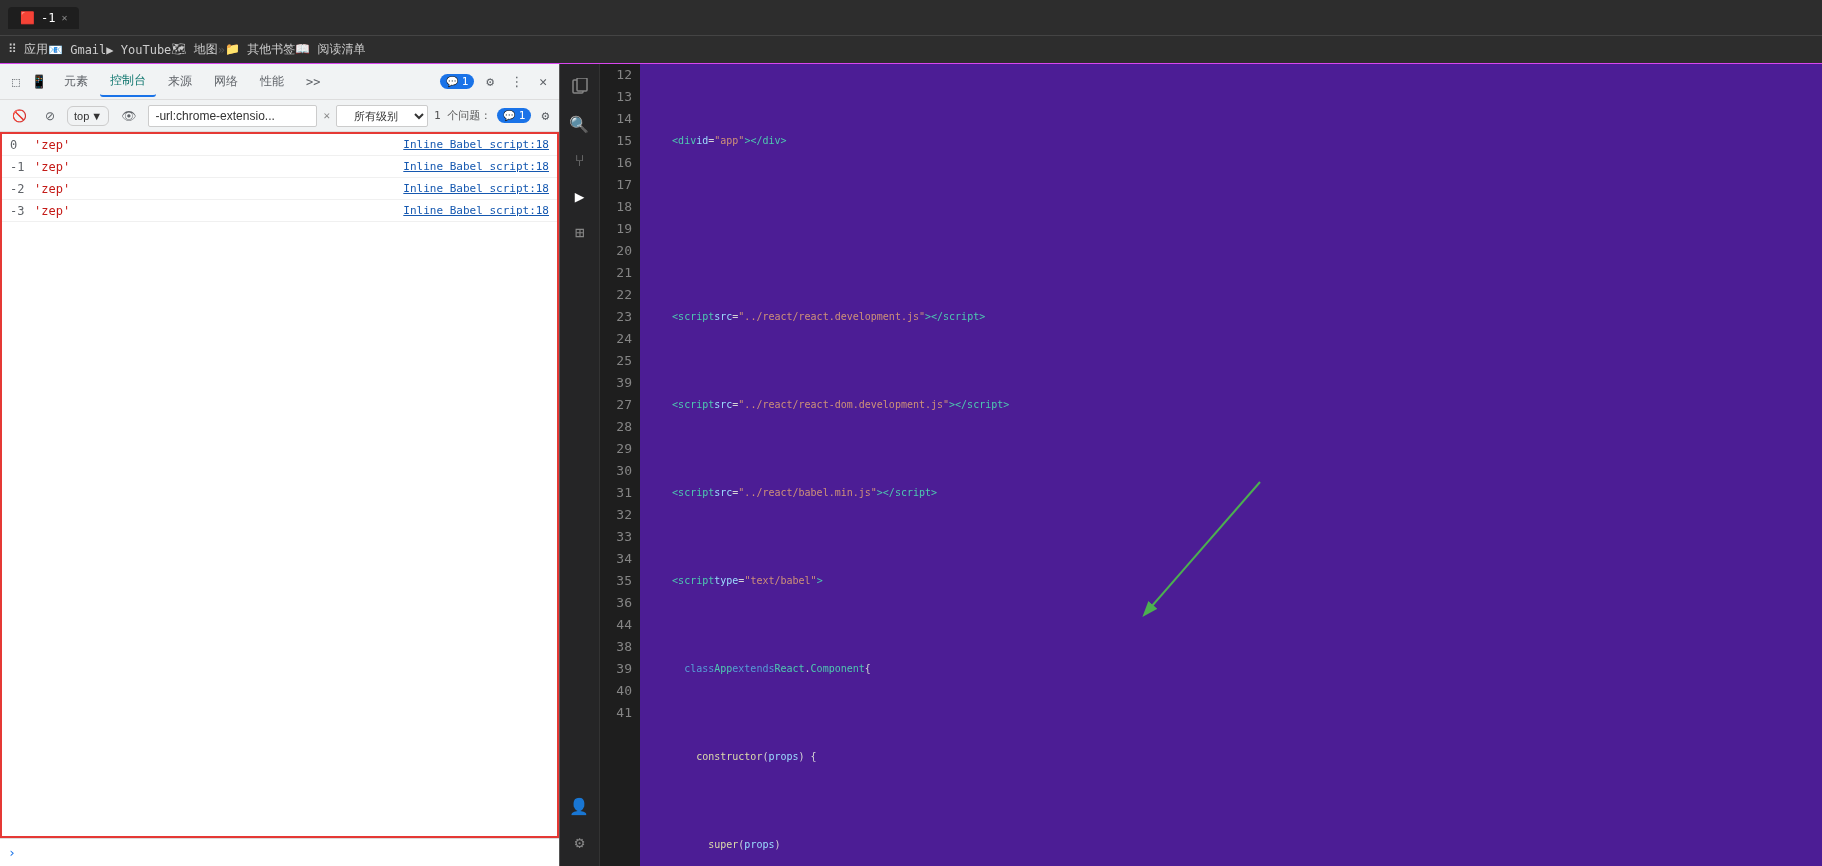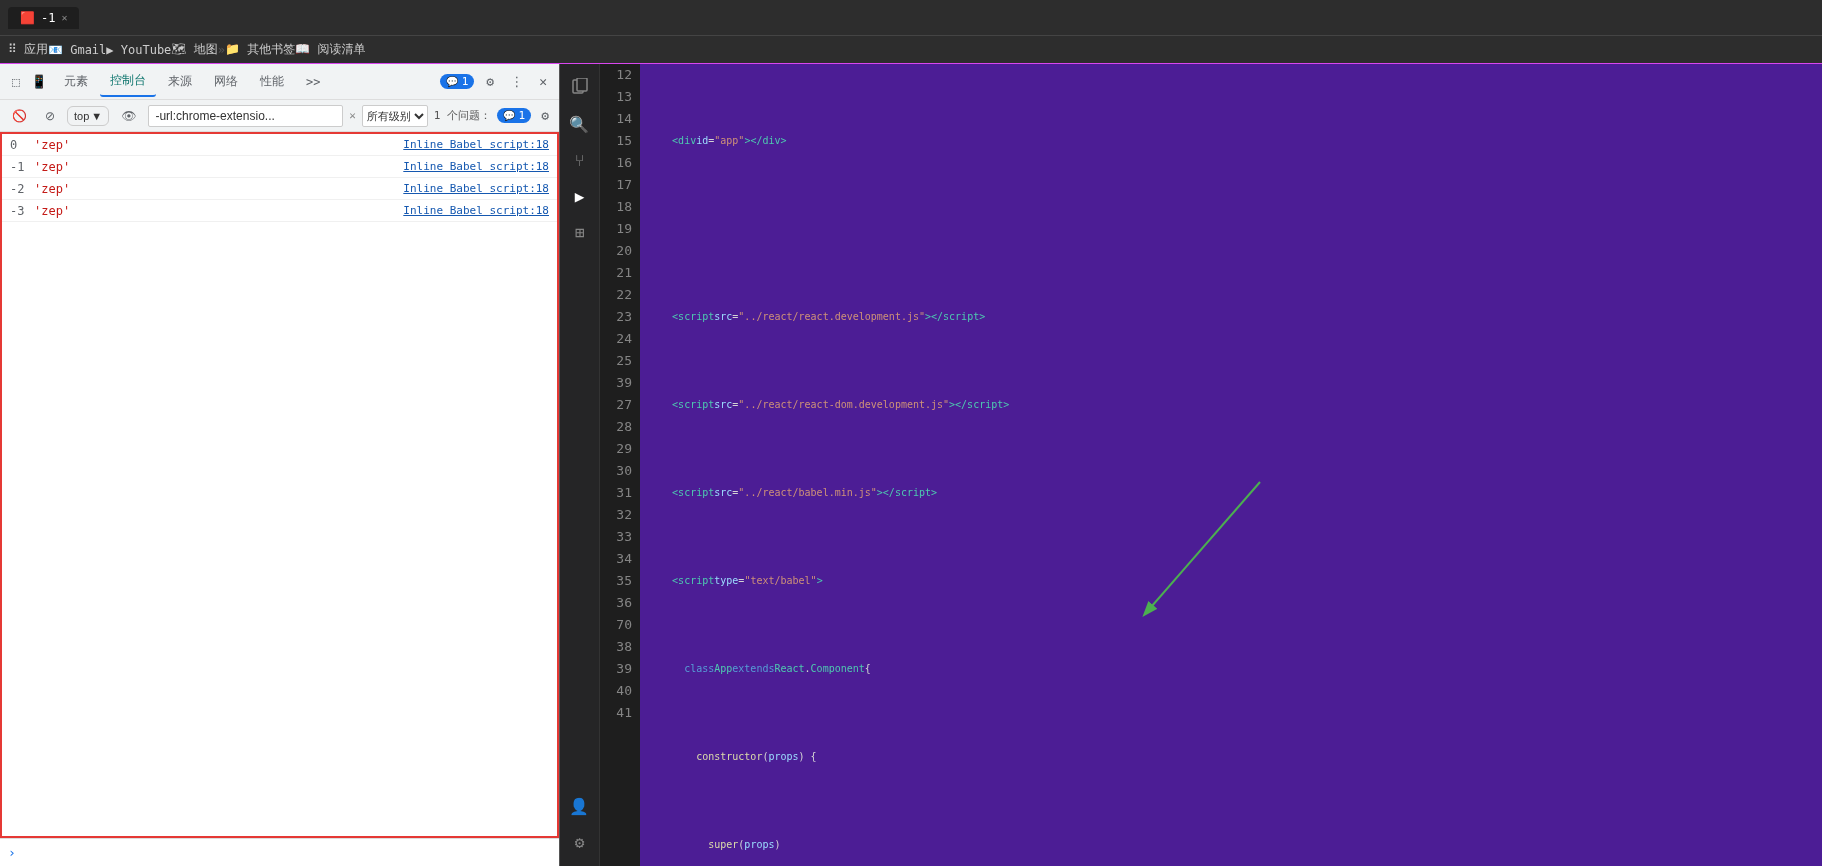--- a/index.html
+++ b/index.html
@@ -112,21 +112,21 @@
       border-radius: 2px;
       padding: 0 6px;
       font-size: 12px;
       color: #333;
       background: #fff;
     }
     .console-level-select {
       height: 22px;
       border: 1px solid #ccc;
       border-radius: 2px;
-      padding: 0 0;
+      padding: 0 13px;
       font-size: 11px;
       color: #333;
       background: #fff;
     }
     .issues-badge {
       background: #1a73e8;
       color: #fff;
       border-radius: 10px;
       padding: 1px 6px;
       font-size: 11px;
@@ -416,21 +416,21 @@
         <div>27</div>
         <div>28</div>
         <div>29</div>
         <div>30</div>
         <div>31</div>
         <div>32</div>
         <div>33</div>
         <div>34</div>
         <div>35</div>
         <div>36</div>
-        <div>70</div>
+        <div>44</div>
         <div>38</div>
         <div>39</div>
         <div>40</div>
         <div>41</div>
       </div>
       <div class="code-lines" style="position:relative;">
         
         <div class="line">
           <span class="pn">    </span><span class="tg">&lt;div</span> <span class="at">id</span><span class="pn">=</span><span class="st">"app"</span><span class="tg">&gt;&lt;/div&gt;</span>
         </div>

